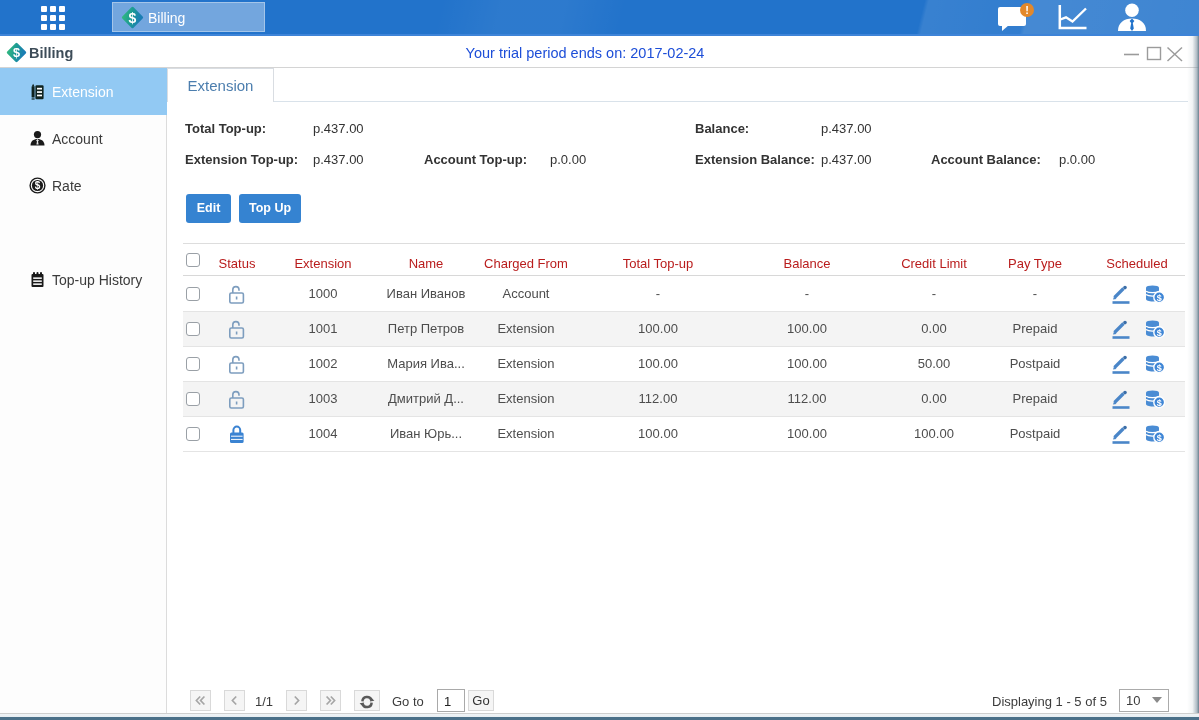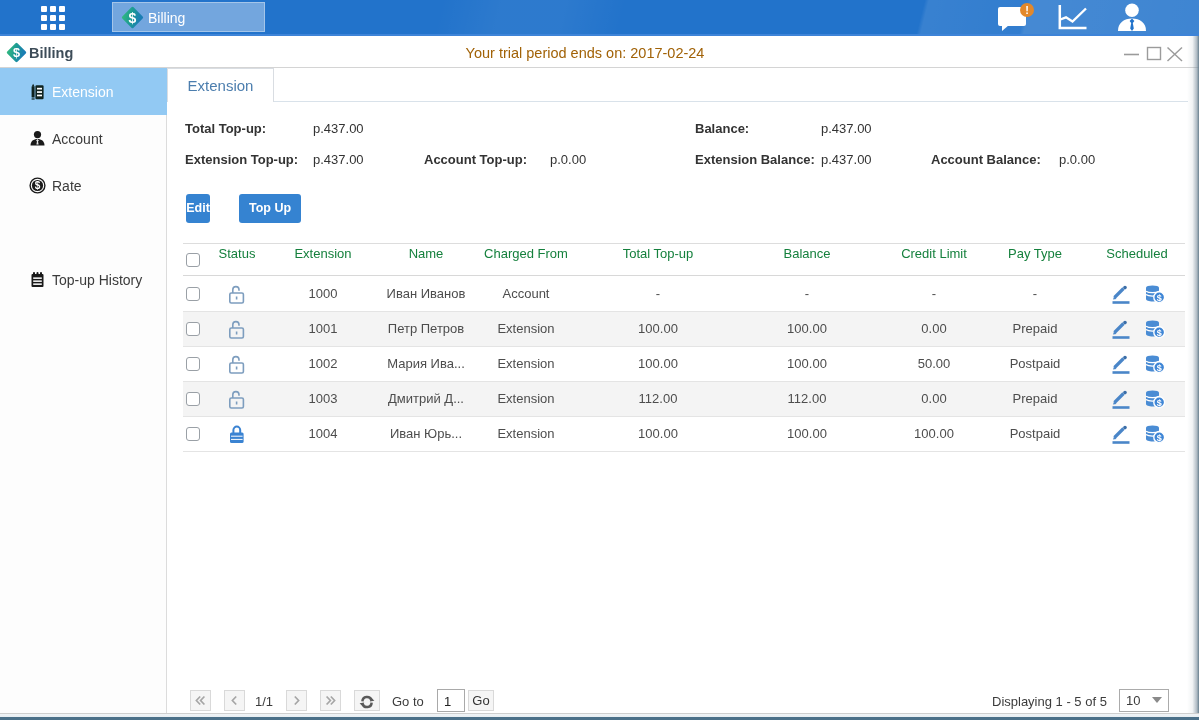--- a/index.html
+++ b/index.html
@@ -19,21 +19,21 @@
   background:rgba(255,255,255,0.37); border:1px solid rgba(255,255,255,0.35); }
 #billtab .txt { position:absolute; left:35px; top:7px; font-size:14px; color:#fff; }
 .diam { position:absolute; }
 
 
 .topico { position:absolute; top:0; }
 
 
 #titlebar { position:absolute; left:0; top:36px; width:1199px; height:32px; background:#fff; border-bottom:1px solid #d4d4d4; }
 #titlebar .title { position:absolute; left:29px; top:9px; font-size:14.5px; font-weight:bold; color:#3d4c58; }
-#trial { position:absolute; left:585px; top:45px; transform:translateX(-50%); font-size:14.5px; color:#a16207; white-space:nowrap; }
+#trial { position:absolute; left:585px; top:45px; transform:translateX(-50%); font-size:14.5px; color:#1d4ed8; white-space:nowrap; }
 .winbtn { position:absolute; }
 
 
 #sidebar { position:absolute; left:0; top:68px; width:167px; height:646px; background:#fdfdfd; border-right:1px solid #dcdcdc; }
 .mitem { position:absolute; left:0; width:167px; height:47px; }
 .mitem .lbl { position:absolute; left:52px; top:16px; font-size:14px; color:#3b3b3b; }
 .mitem.sel { background:#92c9f3; }
 .mitem.sel .lbl { color:#fff; }
 .mitem svg { position:absolute; left:29px; top:15px; }
 
@@ -47,21 +47,21 @@
 .sval { position:absolute; font-size:13px; color:#333; white-space:nowrap; }
 
 .btn { position:absolute; background:#3583d1; color:#fff; font-size:12.5px; font-weight:bold; text-align:center; border-radius:3px; font-family:"Liberation Sans",sans-serif; }
 
 
 #tbl { position:absolute; left:15px; top:175px; width:1002px; }
 .trow { position:absolute; left:0; width:1002px; height:35px; border-bottom:1px solid #e4e4e4; }
 .trow.gray { background:#f4f4f4; }
 .thead { position:absolute; left:0; top:0; width:1002px; height:33px; border-top:1px solid #ddd; border-bottom:1px solid #d8d8d8; }
 .cell { position:absolute; transform:translateX(-50%); font-size:13px; color:#4d4d4d; white-space:nowrap; top:9px; }
-.thead .cell { color:#15803d; top:2px; }
+.thead .cell { color:#b91c1c; top:12px; }
 .cbx { position:absolute; left:3px; width:14px; height:14px; background:#fff; border:1px solid #9aa0a6; border-radius:3px; }
 
 
 .pbtn { position:absolute; height:21px; background:#f5f5f5; border:1px solid #d9d9d9; color:#a9a9a9; text-align:center; font-size:13px; }
 #pgtext { position:absolute; font-size:13px; color:#3c3c3c; }
 
 
 #rightedge { position:absolute; top:36px; right:0; width:12px; height:684px;
   background:linear-gradient(90deg, rgba(120,145,160,0) 0%, rgba(120,145,160,0.10) 45%, rgba(110,132,148,0.55) 82%, #68808f 100%); }
 #footer { position:absolute; left:0; top:713px; width:1199px; height:7px;
@@ -200,21 +200,21 @@
 
     <span class="slabel" style="left:17px;top:84px">Extension Top-up:</span>
     <span class="sval" style="left:145px;top:84px">p.437.00</span>
     <span class="slabel" style="left:256px;top:84px">Account Top-up:</span>
     <span class="sval" style="left:382px;top:84px">p.0.00</span>
     <span class="slabel" style="left:527px;top:84px">Extension Balance:</span>
     <span class="sval" style="left:653px;top:84px">p.437.00</span>
     <span class="slabel" style="left:763px;top:84px">Account Balance:</span>
     <span class="sval" style="left:891px;top:84px">p.0.00</span>
 
-    <div class="btn" style="left:18px;top:126px;width:24px;height:29px;line-height:29px;">Edit</div>
+    <div class="btn" style="left:18px;top:126px;width:45px;height:29px;line-height:29px;">Edit</div>
     <div class="btn" style="left:71px;top:126px;width:62px;height:29px;line-height:29px;">Top Up</div>
 
     <div id="tbl">
       <div class="thead">
         <div class="cbx" style="top:9px"></div>
         <span class="cell" style="left:54px">Status</span>
         <span class="cell" style="left:140px">Extension</span>
         <span class="cell" style="left:243px">Name</span>
         <span class="cell" style="left:343px">Charged From</span>
         <span class="cell" style="left:475px">Total Top-up</span>

